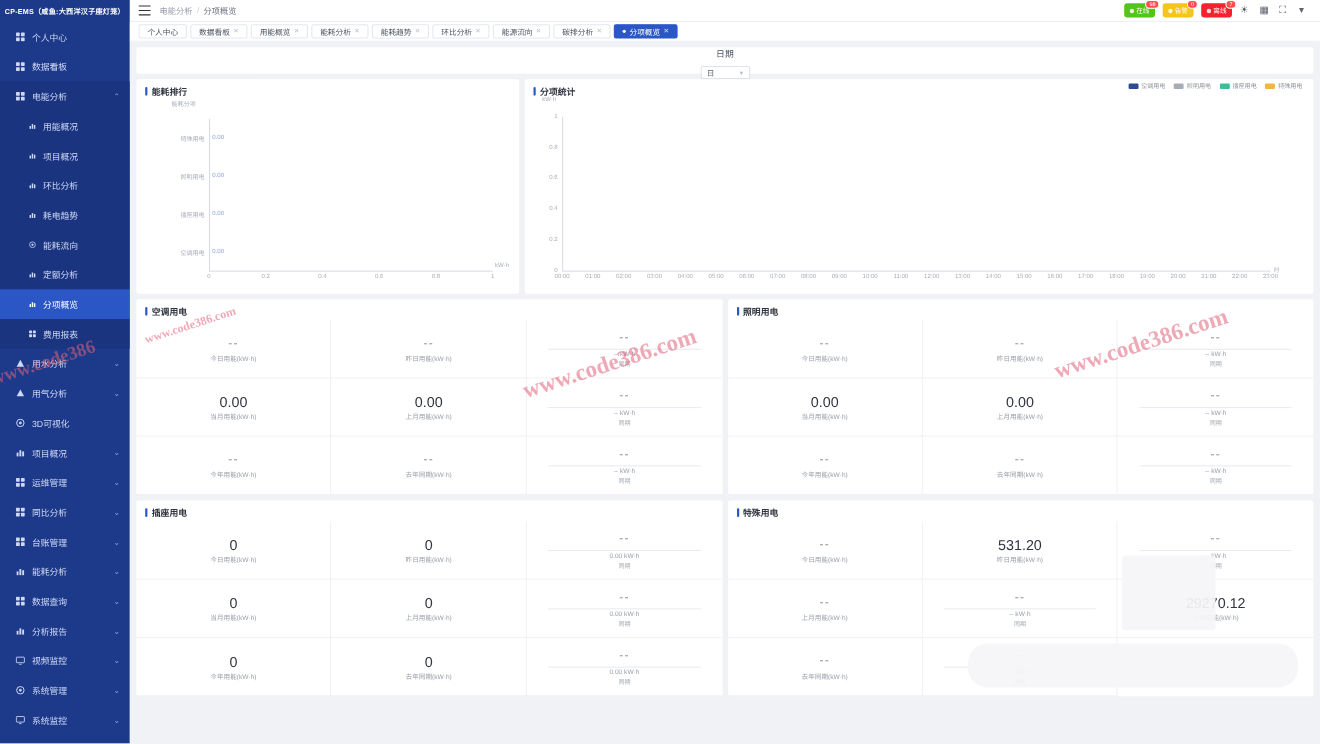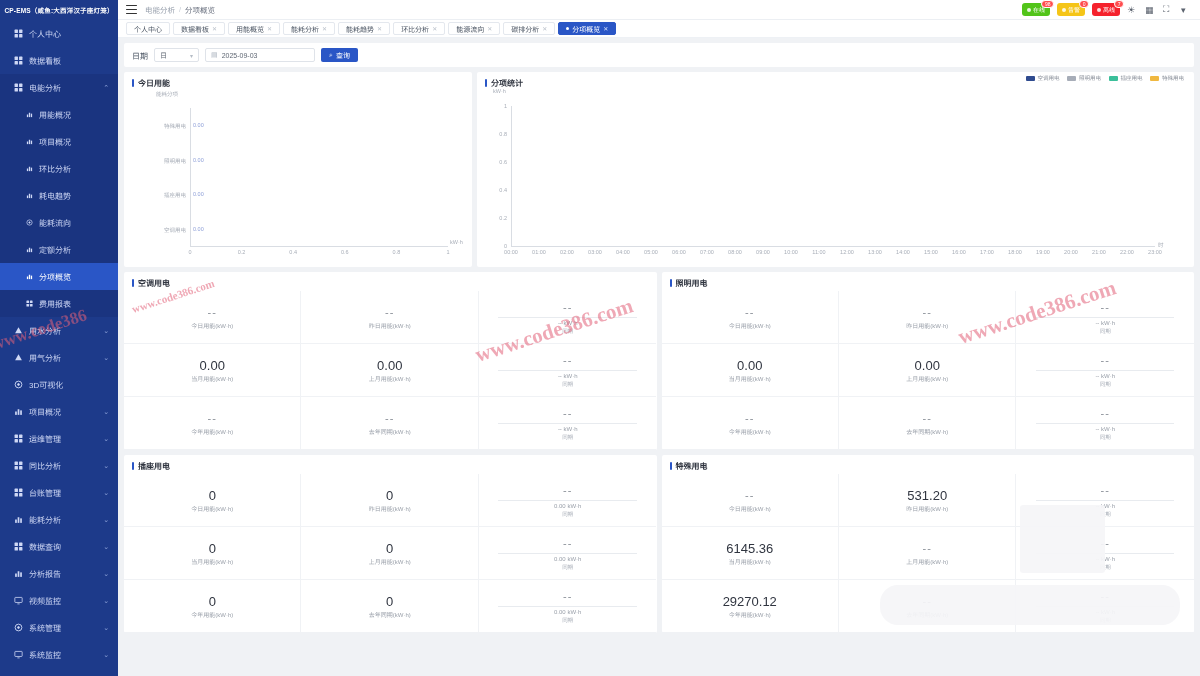--- a/index.html
+++ b/index.html
@@ -75,20 +75,21 @@
   .tab.active { background:#2a56c6; border-color:#2a56c6; color:#fff; }
   .tab.active .x { color:#d7e0fb; }
   .tab .leaddot { width:3px; height:3px; border-radius:50%; background:#fff; }
   
   #content { flex:1; overflow:hidden; padding:5px 6px 0 6px; }
   .panel { background:#fff; border-radius:2px; }
   
   #filter {
     height:24px; display:flex; align-items:center; gap:6px; padding:0 8px;
     margin-bottom:5px;
+    flex-direction:column;
   }
   #filter .flabel { font-size:8px; color:#4b5563; }
   .select, .datebox {
     height:14px; border:1px solid #dfe3e9; border-radius:2px; background:#fff;
     display:flex; align-items:center; padding:0 5px; font-size:7px; color:#606874;
     gap:4px; cursor:pointer;
   }
   .select { width:45px; justify-content:space-between; }
   .datebox { width:110px; }
   .datebox .calic { color:#b5bcc6; font-size:7px; }
@@ -443,21 +444,21 @@
       </div>
       <div class="btn-primary">
         <span>⌕</span>
         <span>查询</span>
       </div>
     </div>
 
     <div class="row">
 
       <div class="panel chart-panel" style="flex:0 0 348px;">
-        <div class="card-title">今日用能</div>
+        <div class="card-title">能耗排行</div>
         <div class="chart-area" id="rank-plot">
             <div class="axis-unit" style="left:24px;top:0px;">能耗分项</div>
             <div class="axis-line" style="left:58px;top:18px;width:1px;height:138px;"></div>
             <div class="axis-line" style="left:58px;top:156px;width:258px;height:1px;"></div>
             <div class="axis-unit" style="left:318px;top:149px;">kW·h</div>
             <div class="tick" style="left:52px;top:159px;width:12px;text-align:center;">0</div>
             <div class="tick" style="left:103.6px;top:159px;width:12px;text-align:center;">0.2</div>
             <div class="tick" style="left:155.2px;top:159px;width:12px;text-align:center;">0.4</div>
             <div class="tick" style="left:206.8px;top:159px;width:12px;text-align:center;">0.6</div>
             <div class="tick" style="left:258.4px;top:159px;width:12px;text-align:center;">0.8</div>
@@ -688,24 +689,20 @@
               <div class="mval">531.20</div>
               <div class="mlab">昨日用能(kW·h)</div>
             </div>
             <div class="mcell cmp">
               <div class="mval dash">--</div>
               <div class="sep"></div>
               <div class="sub">-- kW·h</div>
               <div class="subtag">同期</div>
             </div>
             <div class="mcell">
-              <div class="mval">6145.36</div>
-              <div class="mlab">当月用能(kW·h)</div>
-            </div>
-            <div class="mcell">
               <div class="mval dash">--</div>
               <div class="mlab">上月用能(kW·h)</div>
             </div>
             <div class="mcell cmp">
               <div class="mval dash">--</div>
               <div class="sep"></div>
               <div class="sub">-- kW·h</div>
               <div class="subtag">同期</div>
             </div>
             <div class="mcell">

